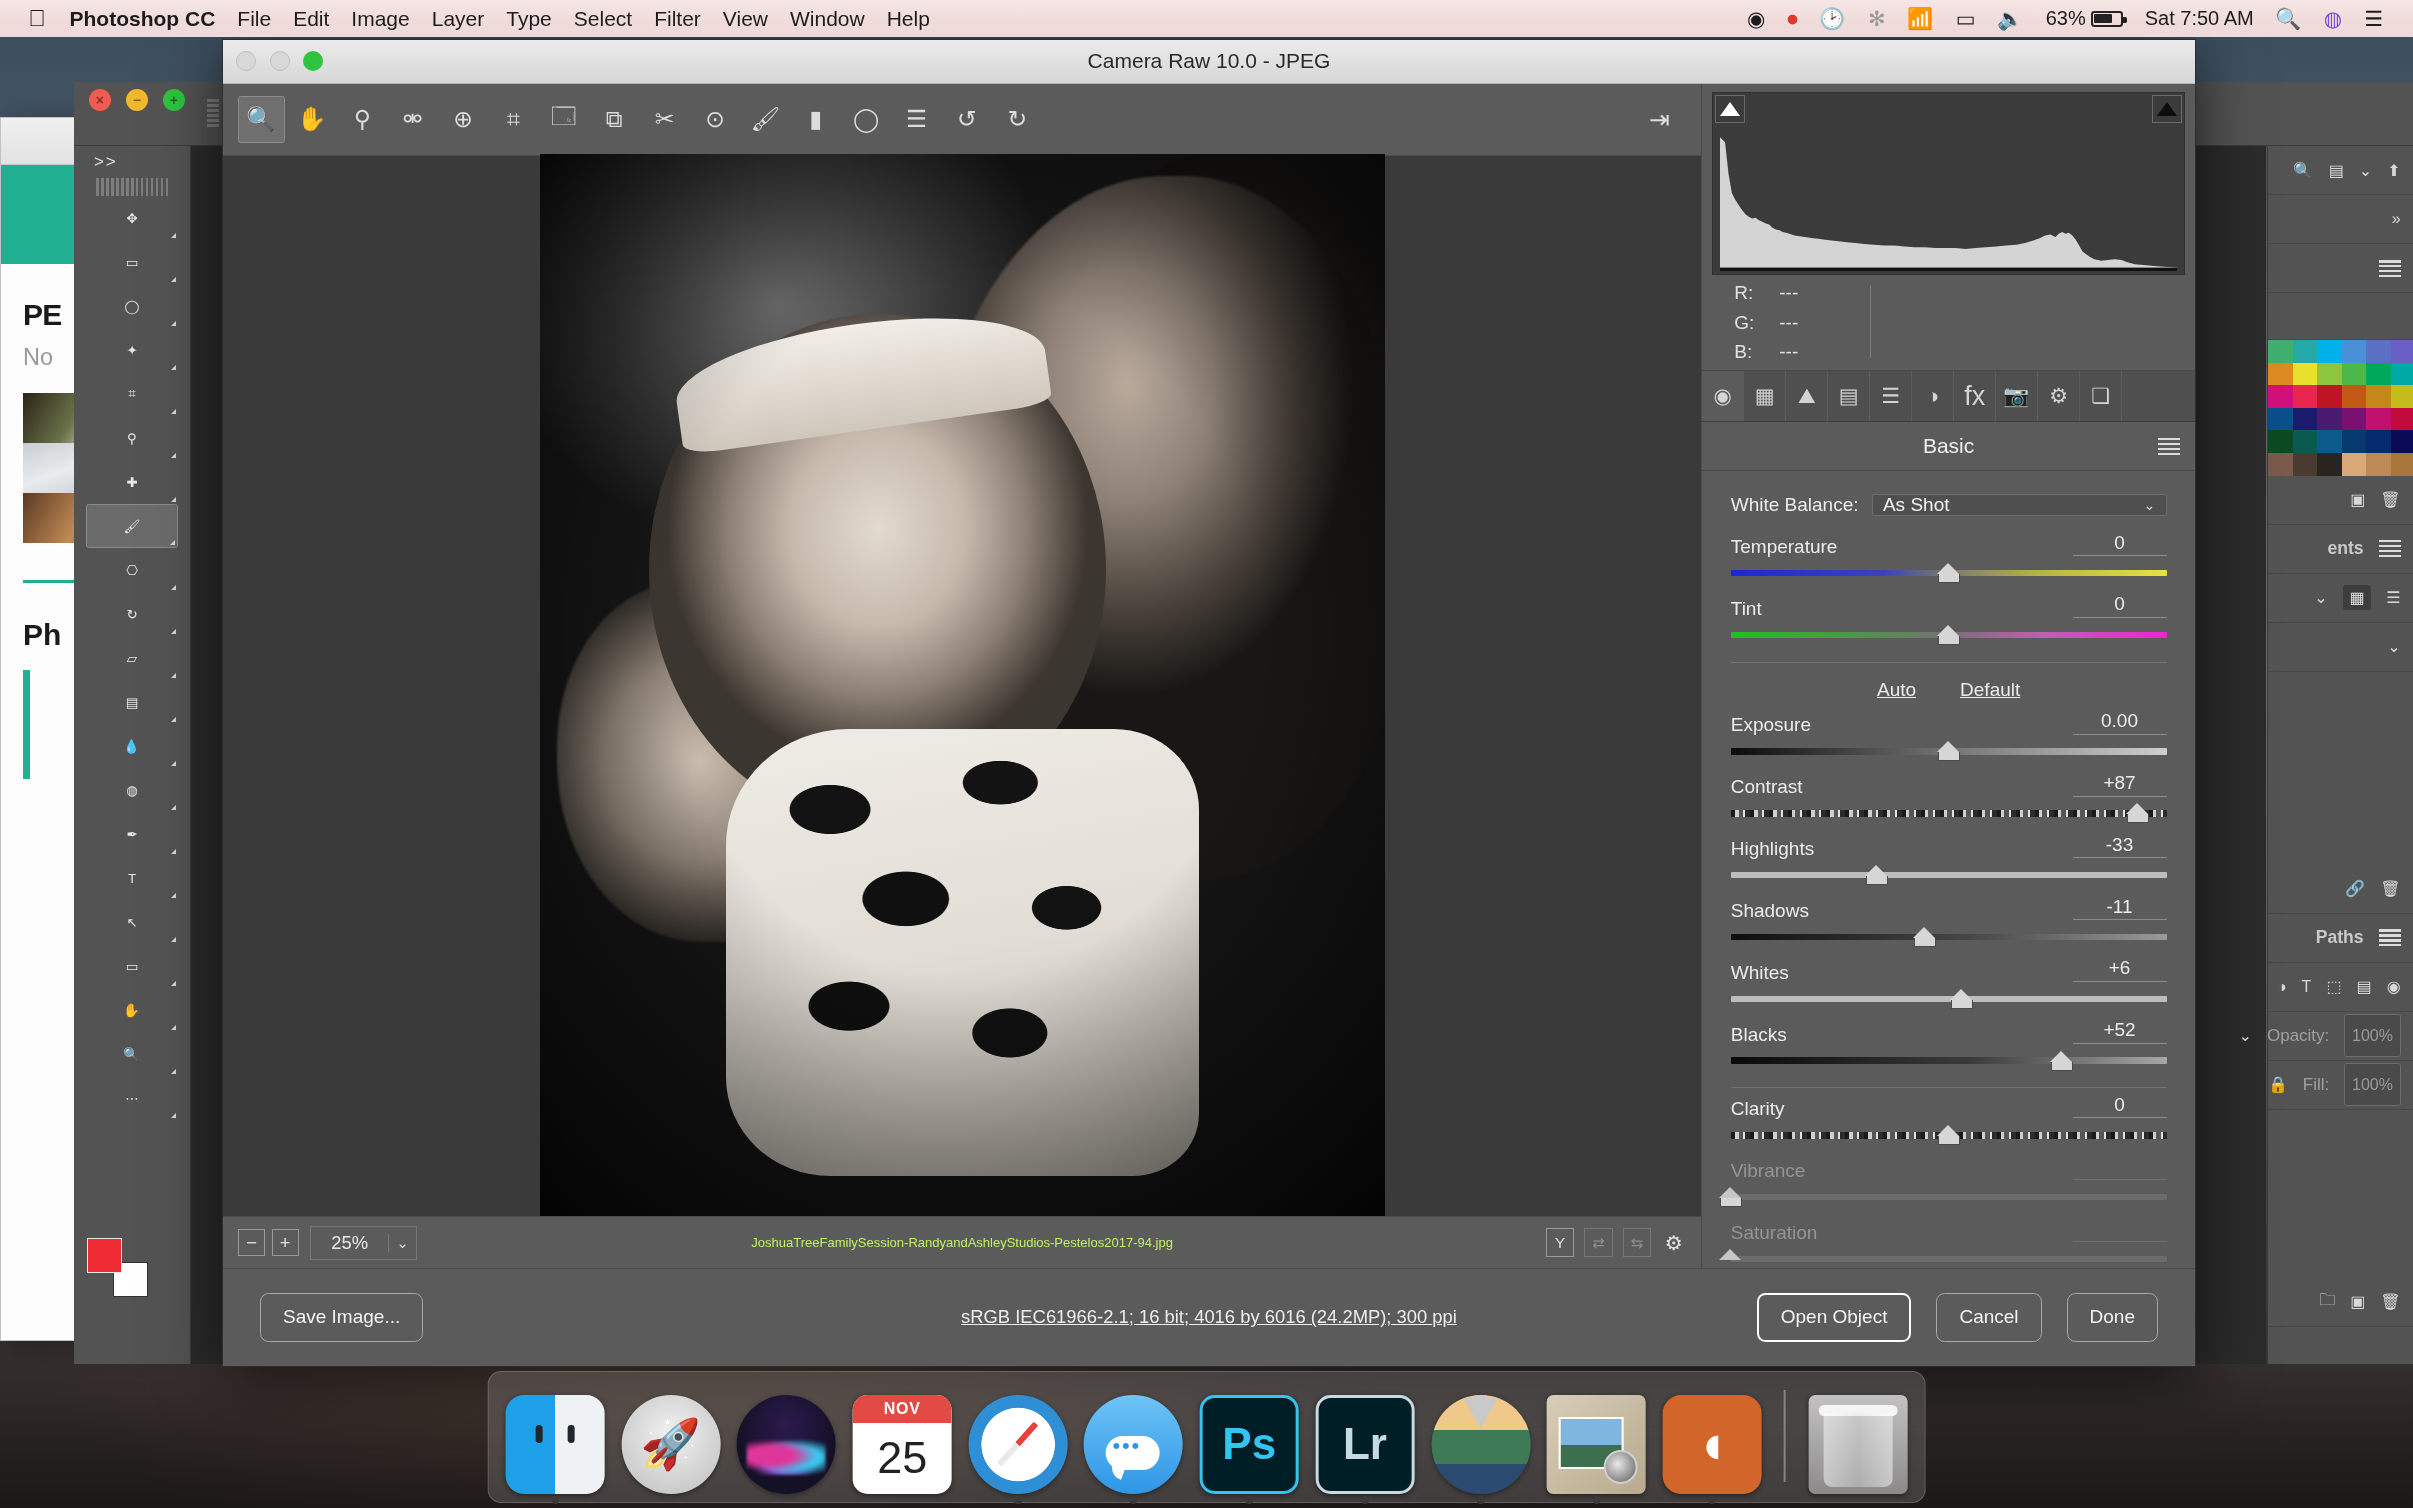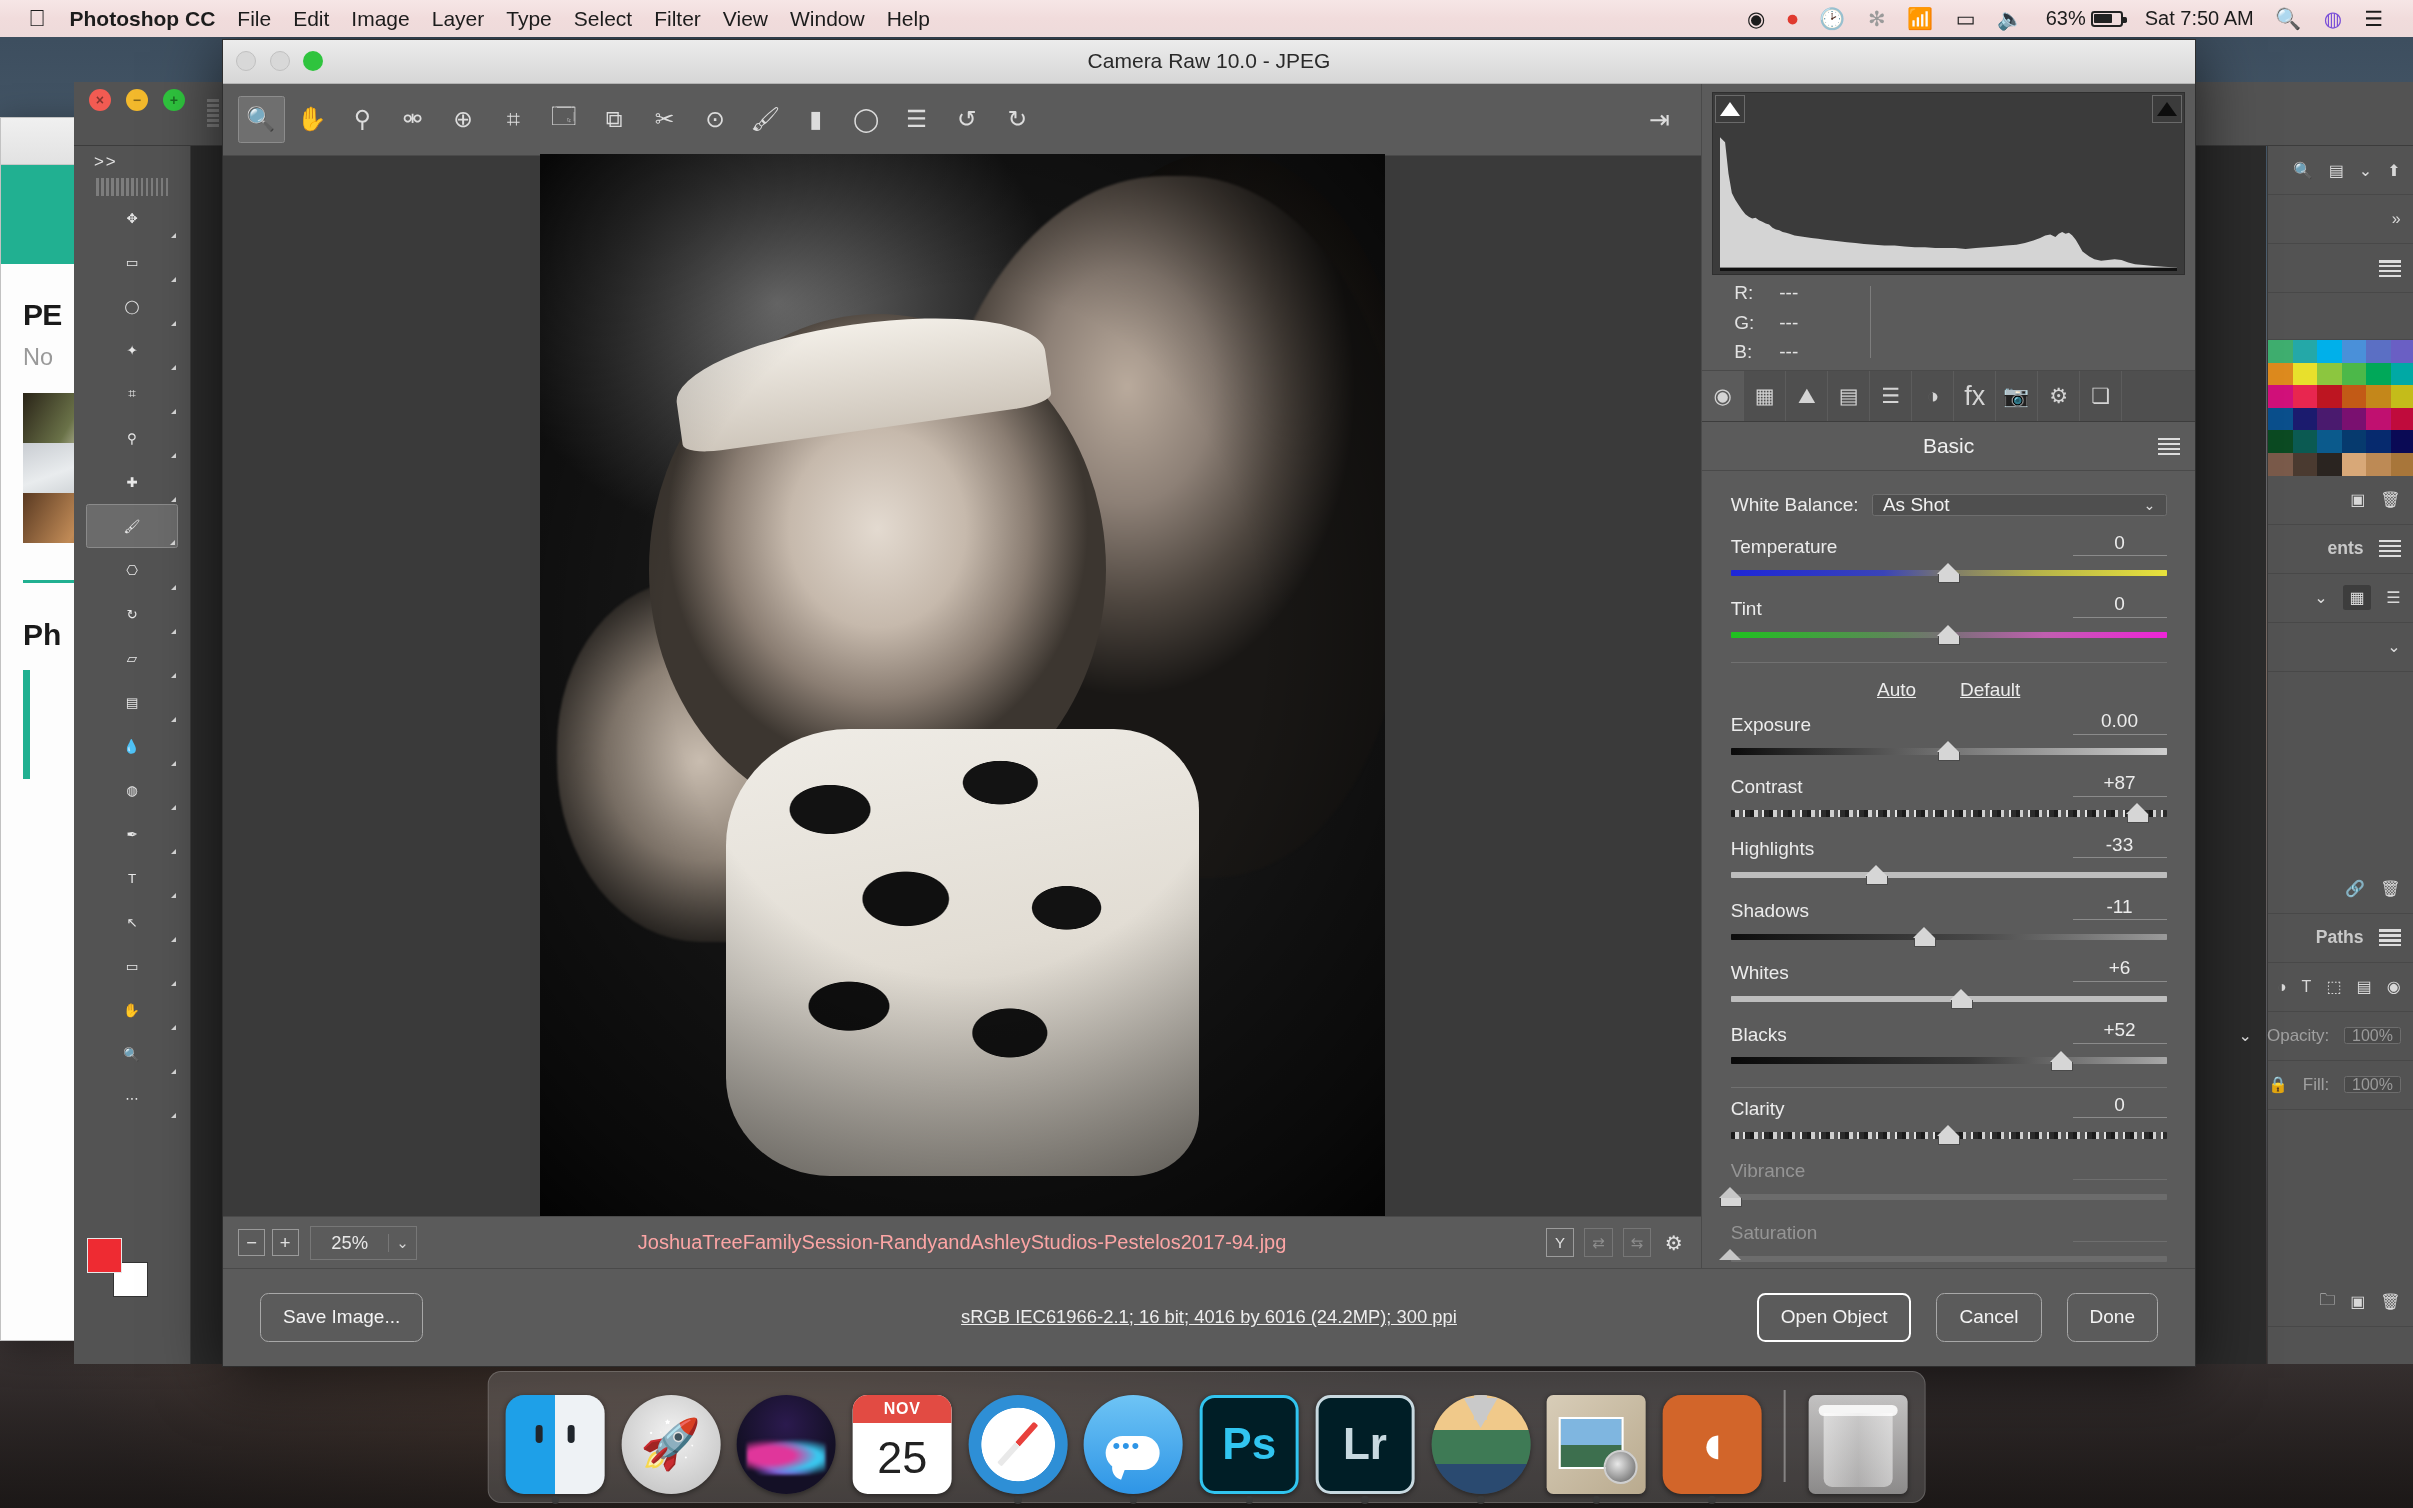--- a/index.html
+++ b/index.html
@@ -113,21 +113,21 @@
   .sw-back { position: absolute; left: 39px; top: 23.5px; width: 35px; height: 35px; background: #fff; border: 1.7px solid #333; }
 
   .ps-canvas { position: absolute; left: 117px; top: 64px; width: 2075px; height: 1218px; background: #2b2b2b; }
   .ps-rightdock { position: absolute; right: 0; top: 64px; width: 147px; height: 1218px; background: #535353; border-left: 0.8px solid #3b3b3b; }
 
   
   .rd-row { height: 49px; border-bottom: 0.8px solid #484848; display: flex; align-items: center; justify-content: flex-end; gap: 15px; padding-right: 13.4px; color: #d8d8d8; font-size: 16px;}
   .rd-label { font-size: 17.6px; color: #c9c9c9; font-weight: bold; }
   .swatch-grid { display: grid; grid-template-columns: repeat(6, 1fr); width: 147px; }
   .swatch-grid div { height: 22.6px; }
-  .rd-field { height: 17px; border: 0.8px solid #6d6d6d; background: #4a4a4a; color: #9a9a9a; font-size: 16px; display: flex; align-items: center; padding: 0 6.7px; border-radius: 2.5px;}
+  .rd-field { height: 43px; border: 0.8px solid #6d6d6d; background: #4a4a4a; color: #9a9a9a; font-size: 16px; display: flex; align-items: center; padding: 0 6.7px; border-radius: 2.5px;}
 
   
   .cr {
     position: absolute; left: 222px; top: 39px; width: 1974px; height: 1328px;
     background: #5b5b5b; border: 0.8px solid #2e2e2e;
     box-shadow: 0 11.7px 59px rgba(0,0,0,.65);
     z-index: 40; display: flex; flex-direction: column;
   }
   .cr-title {
     height: 44px; background: linear-gradient(180deg,#ececec,#d6d6d6);
@@ -168,21 +168,21 @@
   .cr-statusbar {
     height: 52px; background: #5b5b5b; display: flex; align-items: center;
     padding: 0 15px; position: relative; border-top: 0.8px solid #4a4a4a;
   }
   .zoom-btn { width: 27px; height: 27px; border: 0.8px solid #9a9a9a; color: #e0e0e0;
     display: flex; align-items: center; justify-content: center; font-size: 18.4px; }
   .zoom-combo { margin-left: 11.7px; width: 107px; height: 34px; border: 0.8px solid #777;
     background: #5b5b5b; display: flex; align-items: center; }
   .zoom-combo .val { flex: 1; text-align: center; color: #e8e8e8; font-size: 18.4px; }
   .zoom-combo .arr { width: 28.5px; text-align: center; color: #d8d8d8; font-size: 15px; border-left: 0.8px solid #777; }
-  .cr-filename { position: absolute; left: 0; right: 0; text-align: center; color: #fca5a5; font-size: 20px; pointer-events: none; }
+  .cr-filename { position: absolute; left: 0; right: 0; text-align: center; color: #bef264; font-size: 13px; pointer-events: none; }
   .sb-right { margin-left: auto; display: flex; align-items: center; gap: 10px; }
   .sb-btn { width: 28.5px; height: 28.5px; border: 0.8px solid #9c9c9c; color: #e2e2e2;
     display: flex; align-items: center; justify-content: center; font-size: 15px; position: relative;}
   .sb-btn.dim { border-color: #767676; color: #8d8d8d; }
 
   
   .cr-right { width: 494px; background: #5b5b5b; border-left: 0.8px solid #4a4a4a; display: flex; flex-direction: column; }
   .histo-wrap { padding: 8.4px 10px 0 10px; }
   .histo {
     height: 183px; background: #3b3b3b; position: relative; border: 0.8px solid #2f2f2f;

